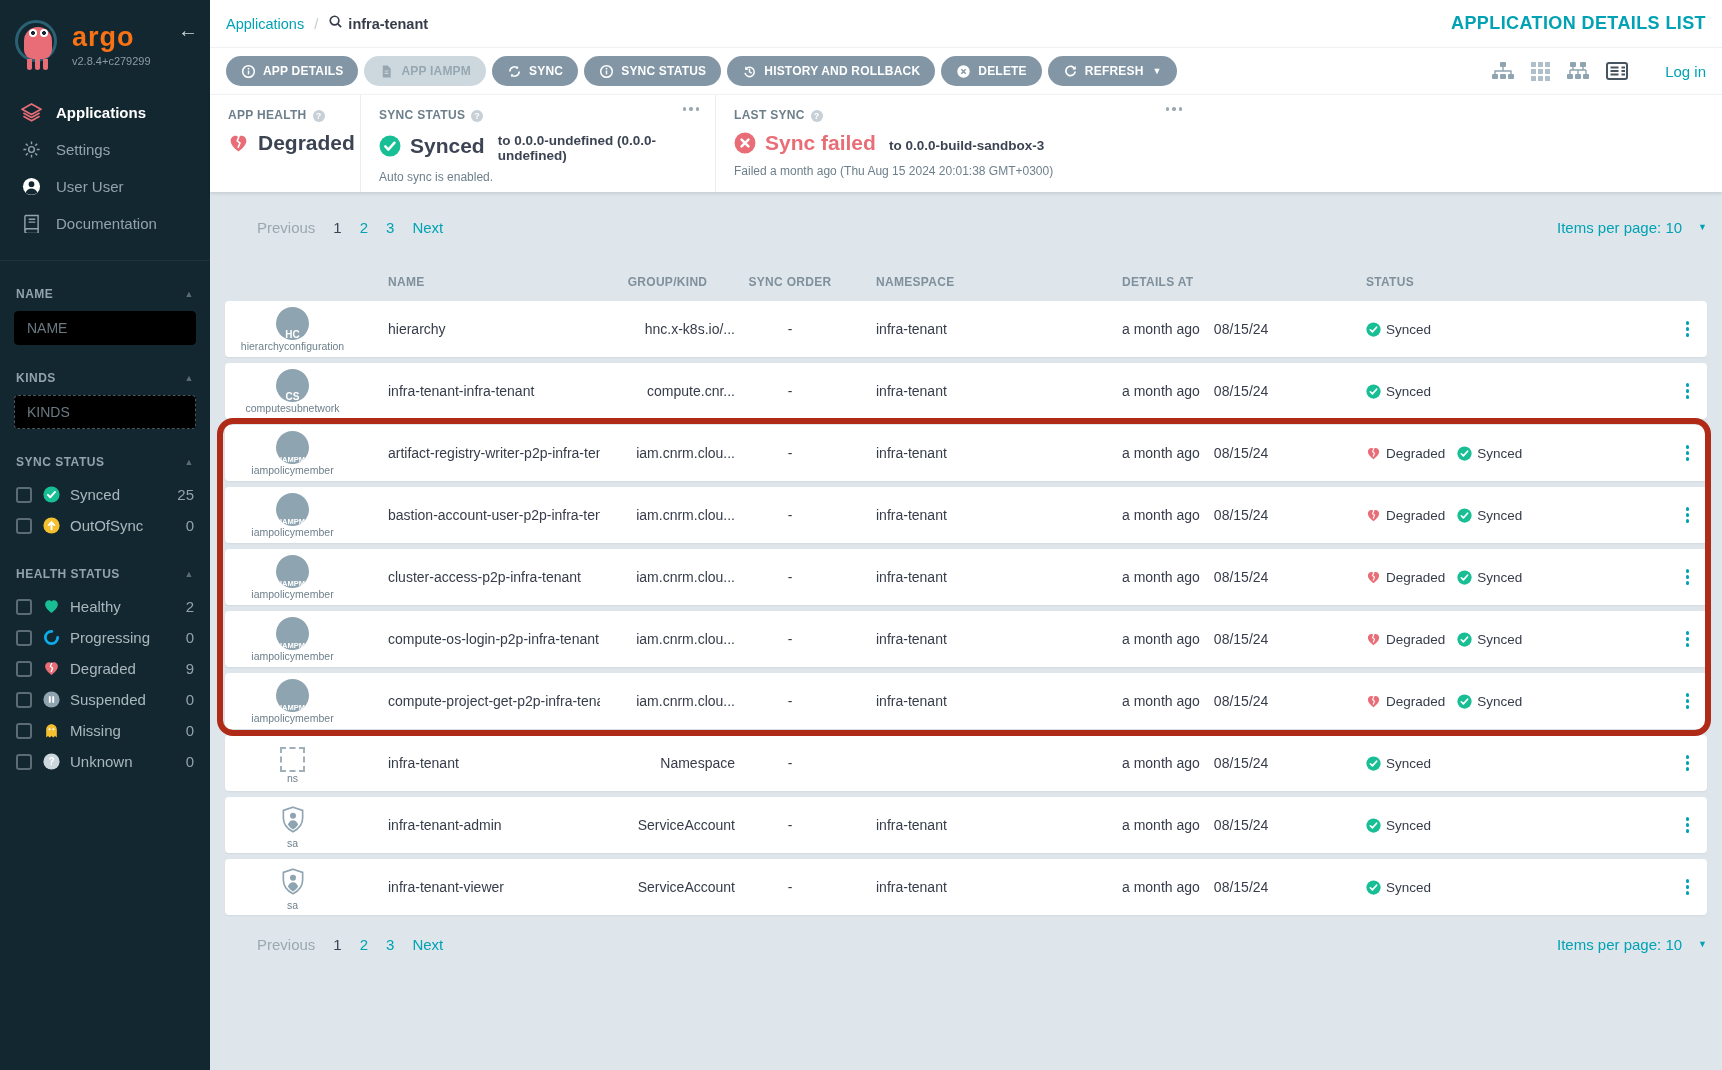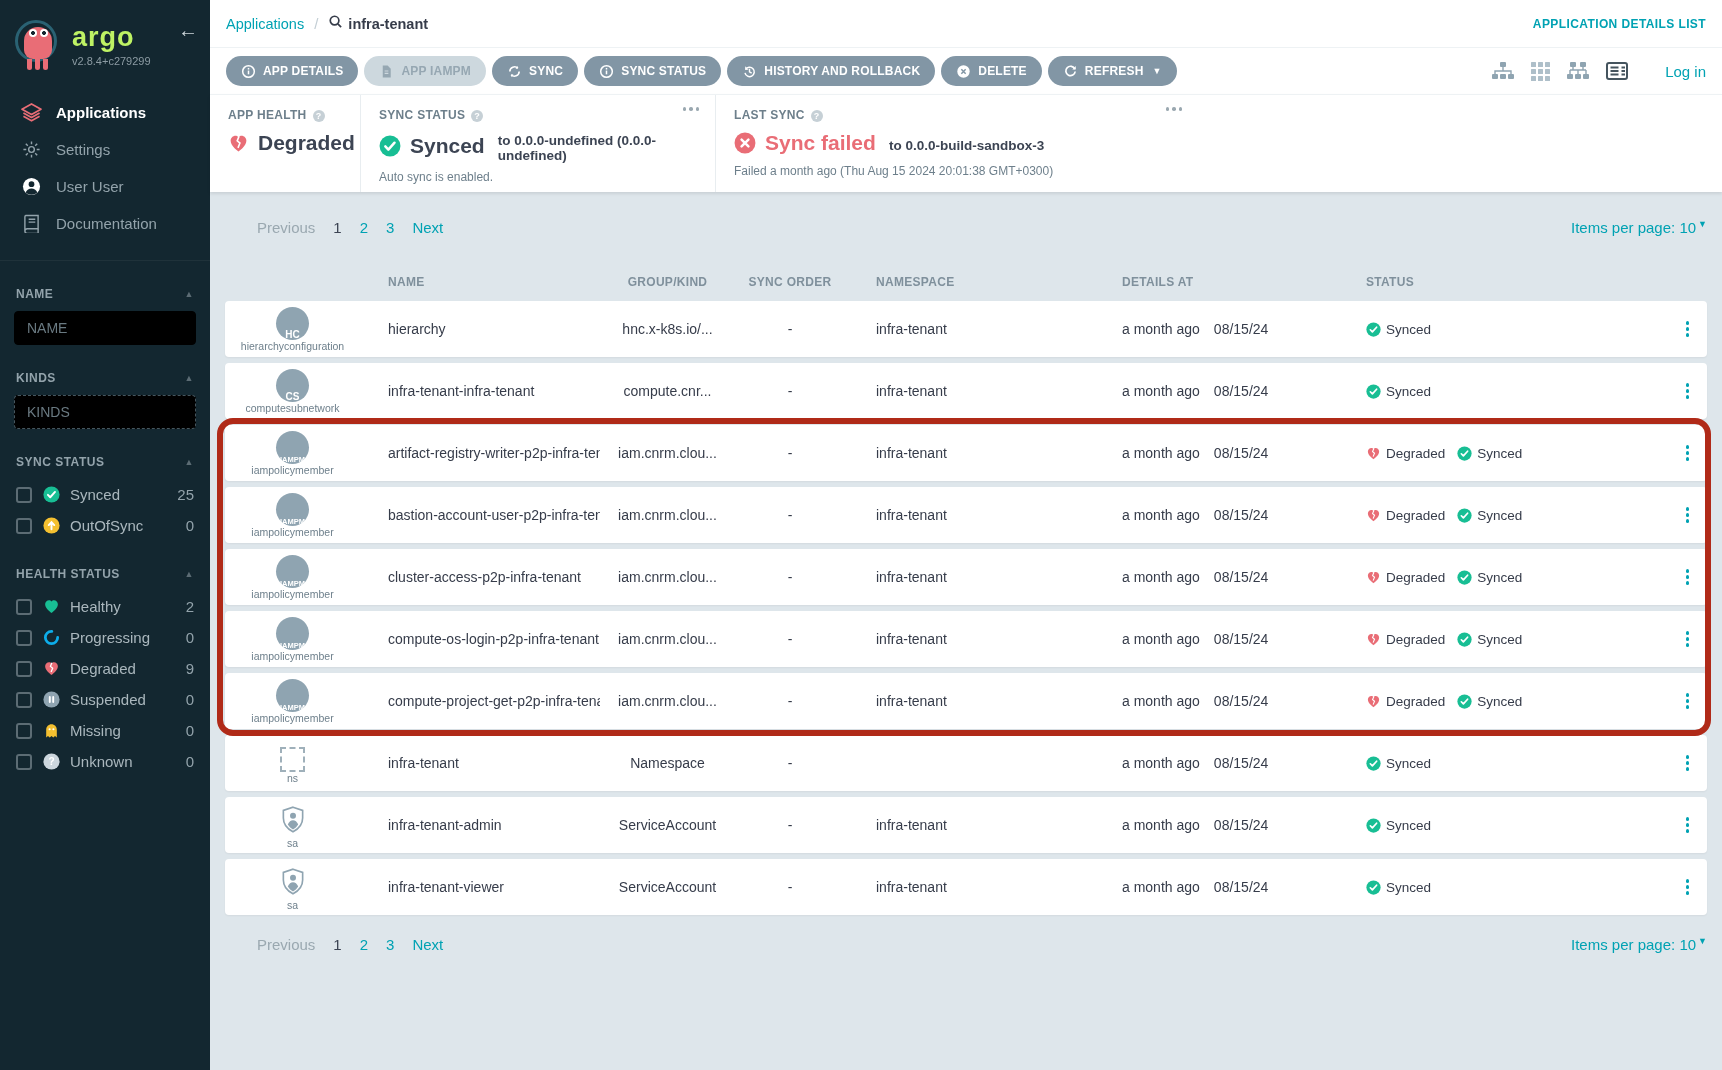--- a/index.html
+++ b/index.html
@@ -13,21 +13,21 @@
   
   .sidebar { width:210px; flex-shrink:0; background:#132730; color:#93a3ab; display:flex; flex-direction:column; }
   .logo-row { display:flex; padding:16px 12px 10px 14px; gap:10px; align-items:flex-start; }
   .logo-mark { width:48px; height:56px; position:relative; flex-shrink:0; }
   .helmet { position:absolute; left:1px; top:4px; width:42px; height:42px; border-radius:50%; border:3px solid #2a6273; }
   .octo-head { position:absolute; left:10px; top:11px; width:28px; height:32px; background:#e96d76; border-radius:14px 14px 9px 9px; }
   .octo-eye { position:absolute; width:8px; height:8px; border-radius:50%; top:13px; background:radial-gradient(circle at 50% 50%, #132730 0 1.8px, #fff 2.2px); }
   .octo-eye.l { left:15px; } .octo-eye.r { left:26px; }
   .tent { position:absolute; bottom:2px; width:5px; height:11px; background:#e96d76; border-radius:0 0 4px 4px; }
   .tent.t1{left:13px} .tent.t2{left:21px} .tent.t3{left:29px}
-  .wordmark { color:#bef264; font-size:27px; font-weight:bold; letter-spacing:1px; line-height:1; margin-top:8px; }
+  .wordmark { color:#f97316; font-size:27px; font-weight:bold; letter-spacing:1px; line-height:1; margin-top:8px; }
   .version { font-size:11px; color:#8c9ba3; margin-top:4px; }
   .collapse-arrow { margin-left:auto; color:#cfd8dc; font-size:20px; cursor:pointer; line-height:1; margin-top:4px; }
   nav { margin-top:12px; }
   .nav-item { display:flex; align-items:center; gap:14px; padding:9px 0 9px 20px; font-size:15px; color:#93a3ab; cursor:pointer; }
   .nav-item.active { color:#fff; font-weight:bold; }
   .nav-ico { width:22px; display:flex; justify-content:center; }
   .filters { margin-top:18px; border-top:1px solid rgba(255,255,255,0.05); padding-bottom:20px; }
   .filter-head { display:flex; justify-content:space-between; align-items:center; padding:0 16px; margin-top:26px; font-size:12px; font-weight:bold; color:#93a3ab; letter-spacing:.5px; }
   .sec-caret { color:#5c6c74; font-size:9px; cursor:pointer; }
   .filter-input { margin:10px 14px 0; display:block; background:#000; border:1px solid #000; border-radius:4px; height:34px; color:#cfd8dc; padding:0 12px; font-size:14px; width:calc(100% - 28px); }
@@ -38,21 +38,21 @@
   .checkbox { width:16px; height:16px; border:2px solid #5c6c74; border-radius:3px; flex-shrink:0; }
   .f-count { margin-left:auto; color:#93a3ab; }
   .f-ico { display:flex; width:18px; justify-content:center; }
   
   .main { flex:1; min-width:0; display:flex; flex-direction:column; }
   .breadcrumb-bar { height:48px; background:#fff; display:flex; align-items:center; padding:0 16px; border-bottom:1px solid #eef2f4; }
   .crumb-link { color:var(--accent); font-size:14.5px; cursor:pointer; }
   .crumb-sep { color:#c3ced4; margin:0 10px; font-size:15px; }
   .crumb-search { display:flex; align-items:center; gap:5px; }
   .crumb-app { font-weight:bold; color:#363c4a; font-size:14.5px; }
-  .view-label { margin-left:auto; color:var(--accent); font-weight:bold; font-size:12px; letter-spacing:.4px; }
+  .view-label { margin-left:auto; color:var(--accent); font-weight:bold; font-size:18px; letter-spacing:.4px; }
   .toolbar { height:46px; background:#fff; display:flex; align-items:center; gap:6px; padding:0 16px; }
   .tb-btn { height:30px; border-radius:15px; background:#8296a5; color:#fff; font-weight:bold; font-size:12px; display:inline-flex; align-items:center; gap:7px; padding:0 15px; letter-spacing:.2px; border:none; cursor:pointer; white-space:nowrap; }
   .tb-btn.disabled { background:#cdd8de; color:#96a7b2; }
   .tb-caret { font-size:9px; margin-left:2px; }
   .view-icons { margin-left:auto; display:flex; align-items:center; gap:17px; }
   .vi { cursor:pointer; display:flex; }
   .login { color:var(--accent); font-size:15px; margin-left:20px; cursor:pointer; }
   
   .summary { height:98px; background:#fff; display:flex; border-top:1px solid #eef2f4; box-shadow:0 2px 3px rgba(0,0,0,.09); position:relative; z-index:2; }
   .sum-panel { padding:13px 18px; position:relative; }
@@ -68,35 +68,35 @@
   .hmenu { position:absolute; top:12px; right:16px; display:flex; gap:3px; cursor:pointer; }
   .hmenu i { width:3.5px; height:3.5px; border-radius:50%; background:#9aa8b0; display:block; }
   
   .content { flex:1; padding:20px 15px 0; }
   .pagination { display:flex; align-items:center; justify-content:space-between; font-size:15px; height:30px; }
   .page-group { display:flex; align-items:center; gap:18px; padding-left:32px; }
   .pg-prev { color:#9aa8b0; }
   .page { color:var(--accent); cursor:pointer; text-decoration:none; }
   .page.current { color:#3c4453; cursor:default; }
   .pg-next { color:var(--accent); cursor:pointer; }
-  .items-pp { color:var(--accent); cursor:pointer; display:flex; gap:2px; }
+  .items-pp { color:var(--accent); cursor:pointer; display:flex; align-items:center; gap:16px; }
   .ipp-caret { font-size:9px; }
   .grid8 { display:grid; grid-template-columns:135px 240px 135px 110px 255px 240px 1fr 53px; }
   .thead { margin-top:18px; padding:15px 0 12px; font-size:12px; font-weight:bold; color:#7f909c; letter-spacing:.3px; }
   .c-name { padding-left:28px; } .c-group { text-align:center; } .c-sync { text-align:center; }
   .c-ns { padding-left:31px; } .c-created { padding-left:22px; } .c-status { padding-left:26px; }
   .rows { display:flex; flex-direction:column; gap:6px; position:relative; }
   .rrow { align-items:center; background:#fff; border-radius:4px; height:56px; box-shadow:0 1px 2px rgba(0,0,0,.05); cursor:pointer; }
   .cell-icon { display:flex; flex-direction:column; align-items:center; justify-content:center; }
   .avatar { width:33px; height:33px; border-radius:50%; background:#8fa4b1; color:#fff; display:flex; align-items:flex-end; justify-content:center; font-weight:bold; font-size:10px; }
   .avatar.tiny { font-size:7.5px; }
   .kind-label { font-size:10.5px; color:#6d7f8b; white-space:nowrap; margin-top:0px; }
   .ns-box { width:25px; height:25px; border:2px dashed #9fb0ba; margin-top:4px; }
   .cell-name { font-size:14px; color:#363c4a; padding-left:28px; white-space:nowrap; overflow:hidden; }
-  .cell-group { text-align:center; font-size:14px; color:#363c4a; }
+  .cell-group { text-align:right; font-size:14px; color:#363c4a; }
   .cell-sync { text-align:center; font-size:14px; color:#363c4a; }
   .cell-ns { padding-left:31px; font-size:14px; color:#363c4a; }
   .cell-created { padding-left:22px; font-size:14px; color:#363c4a; display:flex; gap:14px; }
   .cell-status { padding-left:26px; display:flex; gap:12px; align-items:center; }
   .chip { display:inline-flex; align-items:center; gap:5px; font-size:13.5px; color:#363c4a; }
   .chip svg { display:block; }
   .cell-menu { display:flex; justify-content:flex-end; padding-right:14px; }
   .dots-v { cursor:pointer; padding:4px; }
   .dots-v i { width:3.5px; height:3.5px; border-radius:50%; background:var(--accent); display:block; margin:2.4px 0; }
   .annotation { position:absolute; left:-8px; right:-4px; border:6px solid #b02a18; border-radius:16px; pointer-events:none; z-index:5; }

